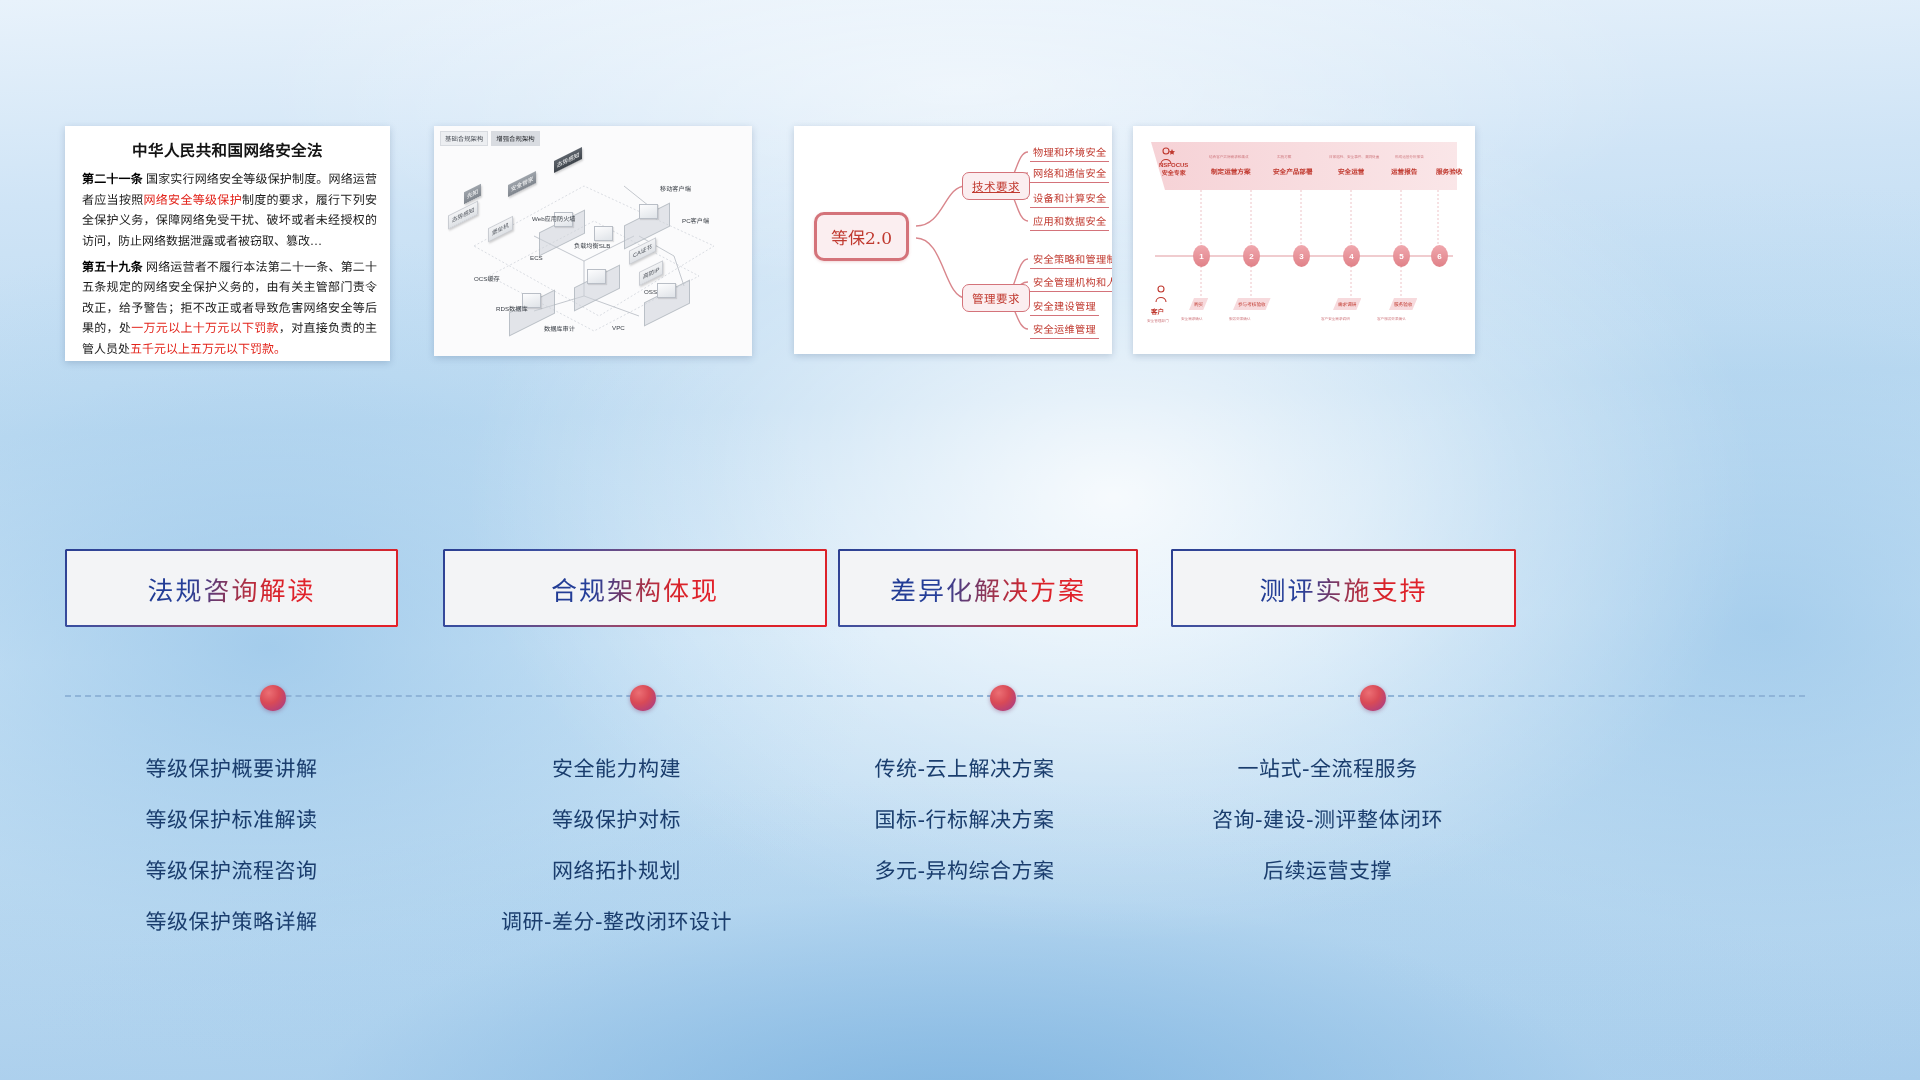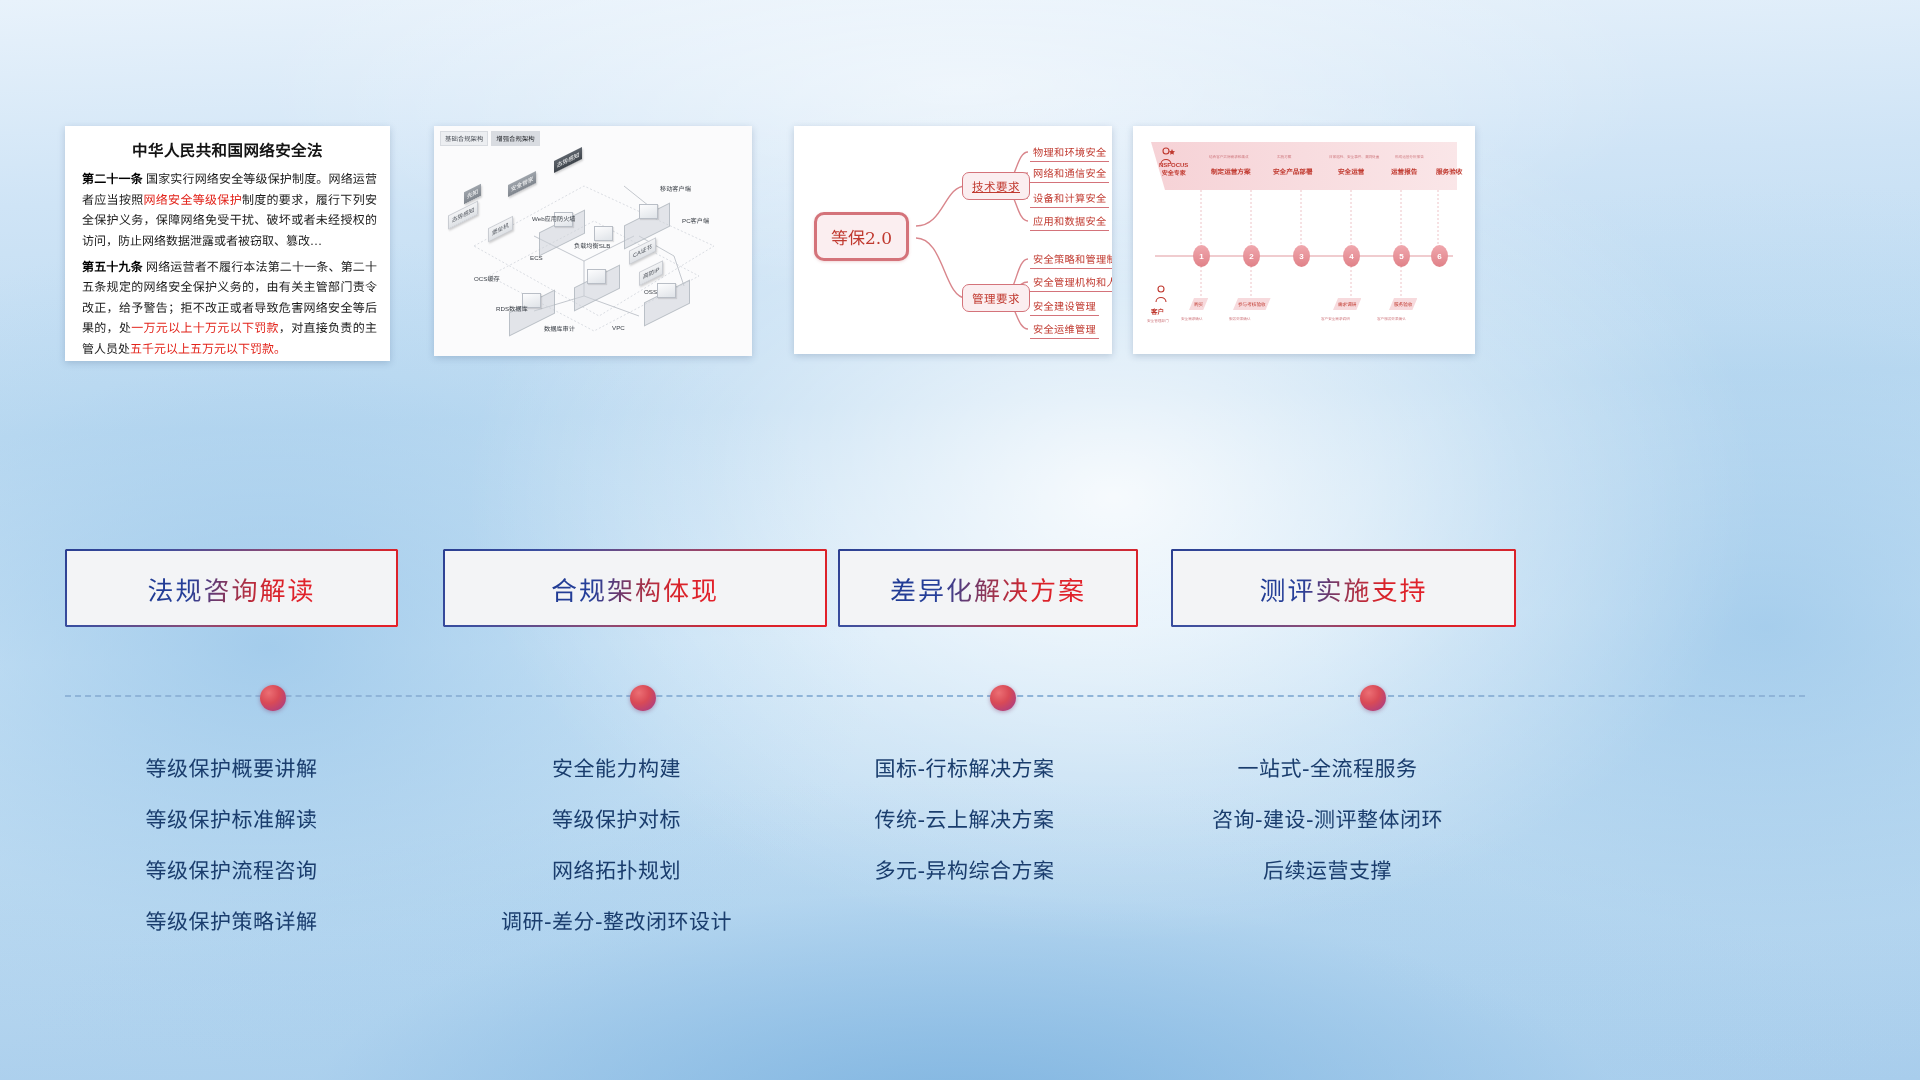--- a/index.html
+++ b/index.html
@@ -331,22 +331,22 @@
   <div class="col cl2">
     <ul>
       <li>安全能力构建</li>
       <li>等级保护对标</li>
       <li>网络拓扑规划</li>
       <li>调研-差分-整改闭环设计</li>
     </ul>
   </div>
   <div class="col cl3">
     <ul>
+      <li>传统-云上解决方案</li>
       <li>国标-行标解决方案</li>
-      <li>传统-云上解决方案</li>
       <li>多元-异构综合方案</li>
     </ul>
   </div>
   <div class="col cl4">
     <ul>
       <li>一站式-全流程服务</li>
       <li>咨询-建设-测评整体闭环</li>
       <li>后续运营支撑</li>
     </ul>
   </div>

